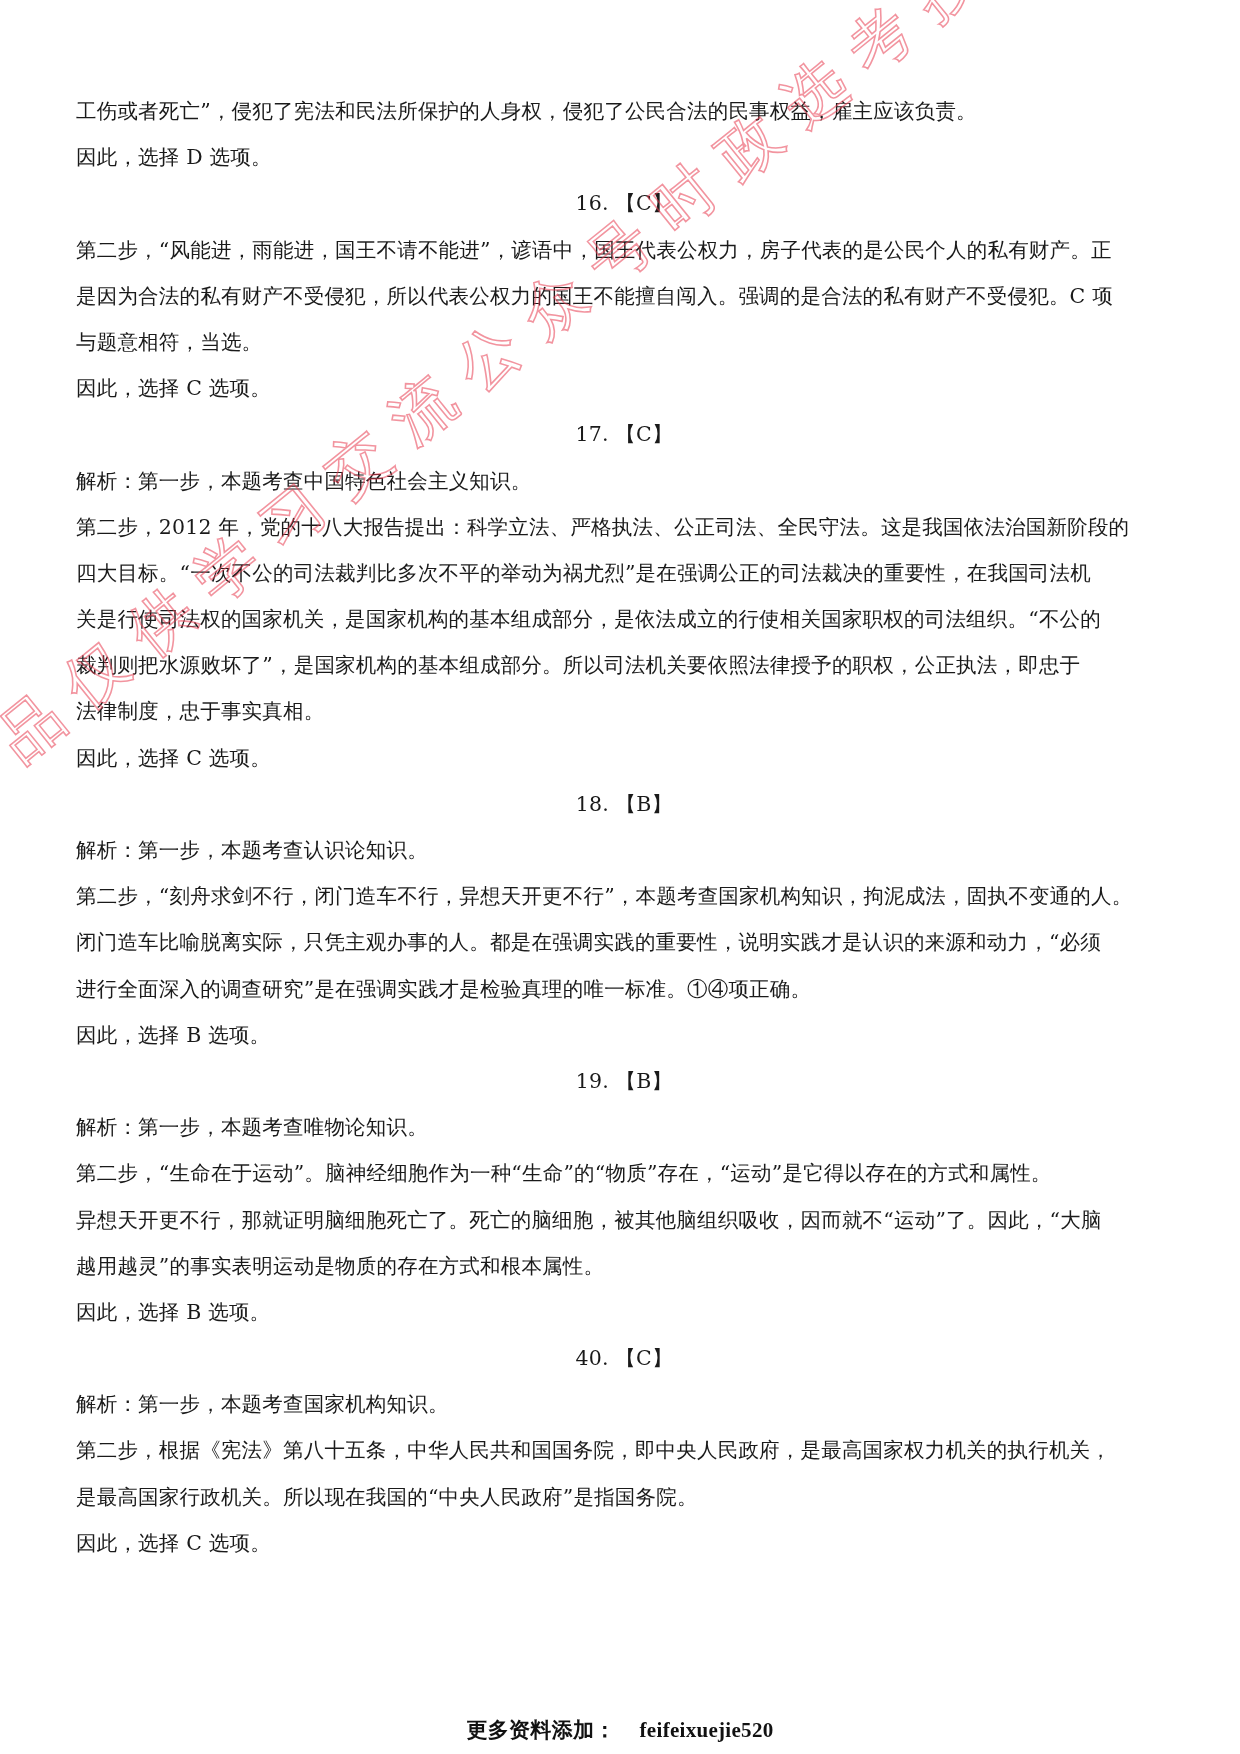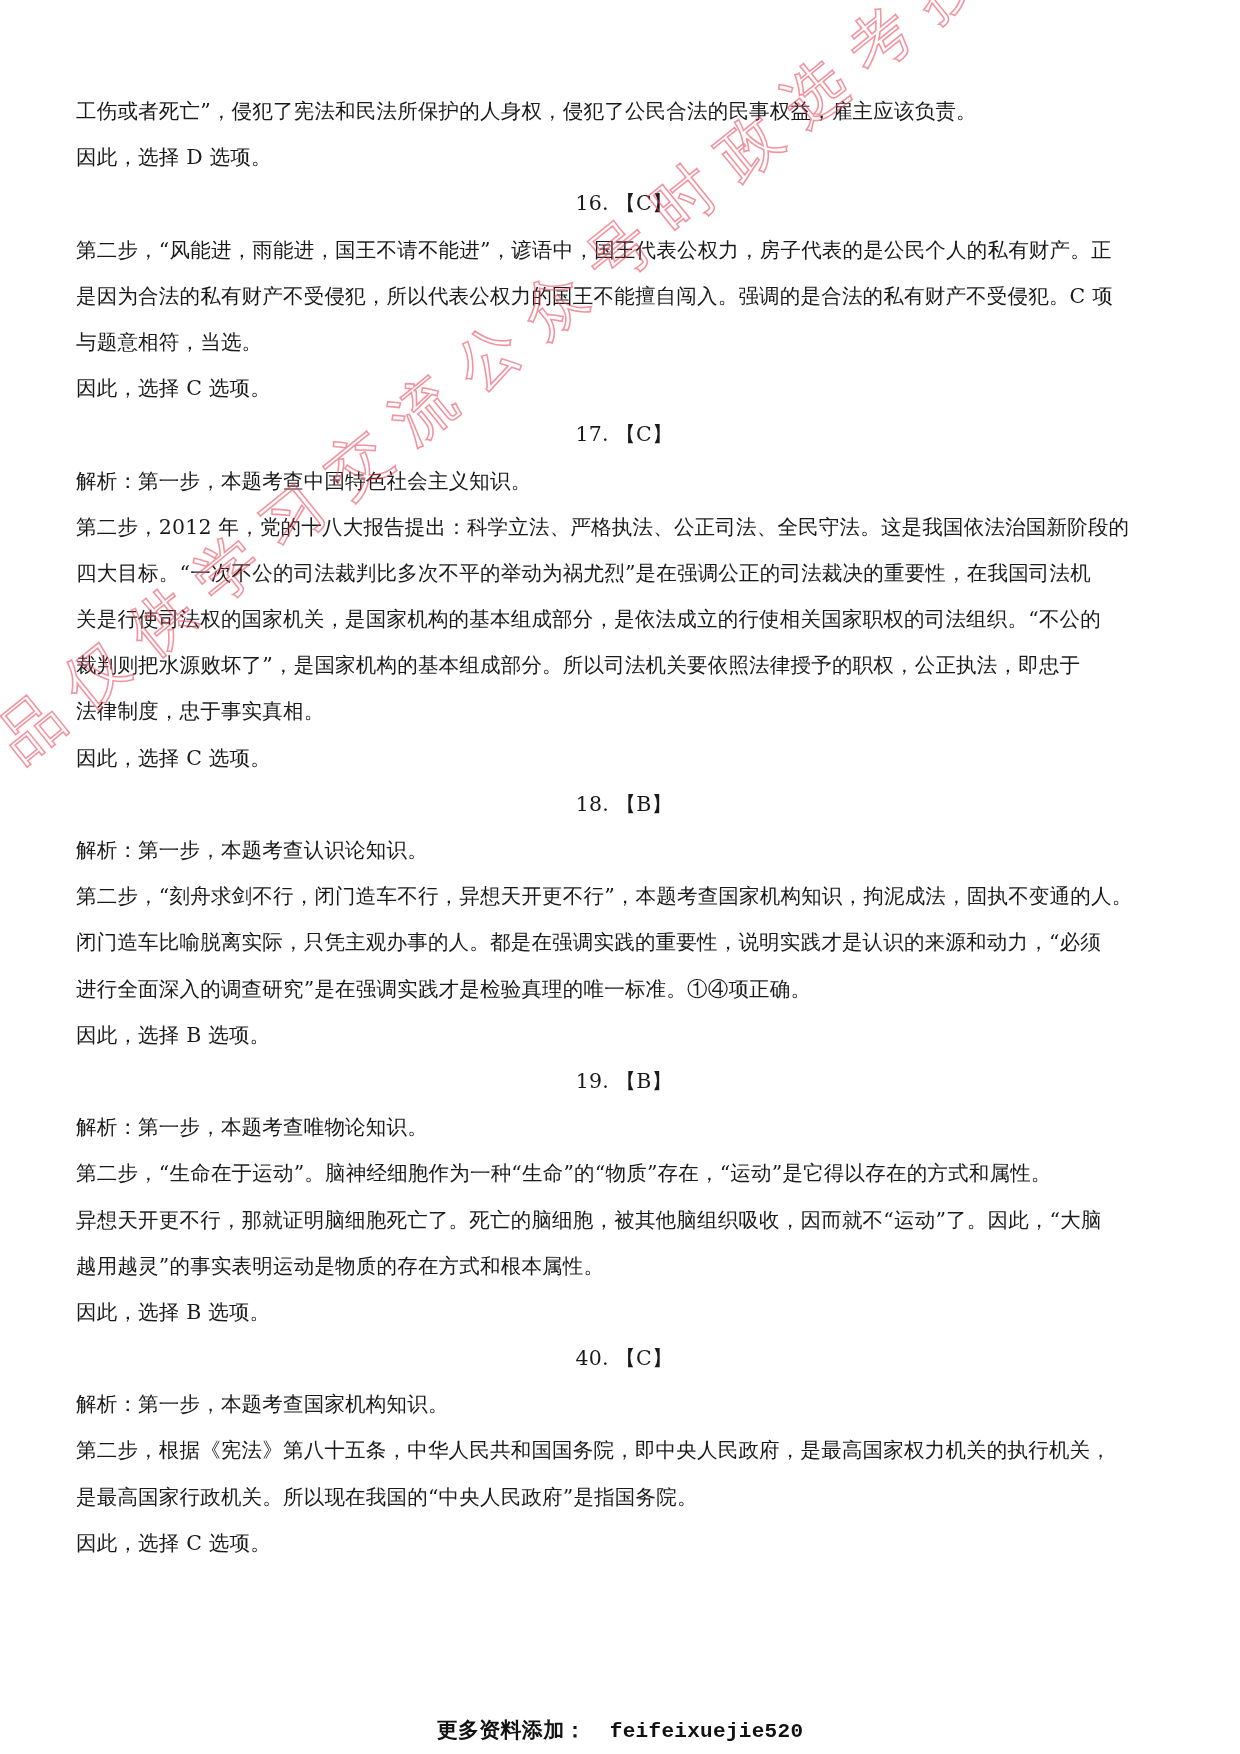--- a/index.html
+++ b/index.html
@@ -41,21 +41,21 @@
     left: 0;
     width: 1240px;
     top: 1716px;
     text-align: center;
     font-size: 21px;
     font-weight: bold;
     font-family: "DejaVu Sans", "Liberation Sans", sans-serif;
     color: #111;
     letter-spacing: 0.3px;
   }
-  .footer .handle { font-family: Liberation Mono, monospace; font-weight: bold; margin-left: 24px; }
+  .footer .handle { font-family: Liberation Serif, serif; font-weight: bold; margin-left: 24px; }
   .watermark {
     position: absolute;
     left: -150px;
     top: 820px;
     width: 1700px;
     transform: rotate(-39deg);
     transform-origin: 0 0;
     font-size: 62px;
     color: rgba(232, 60, 80, 0.32);
     letter-spacing: 22px;

